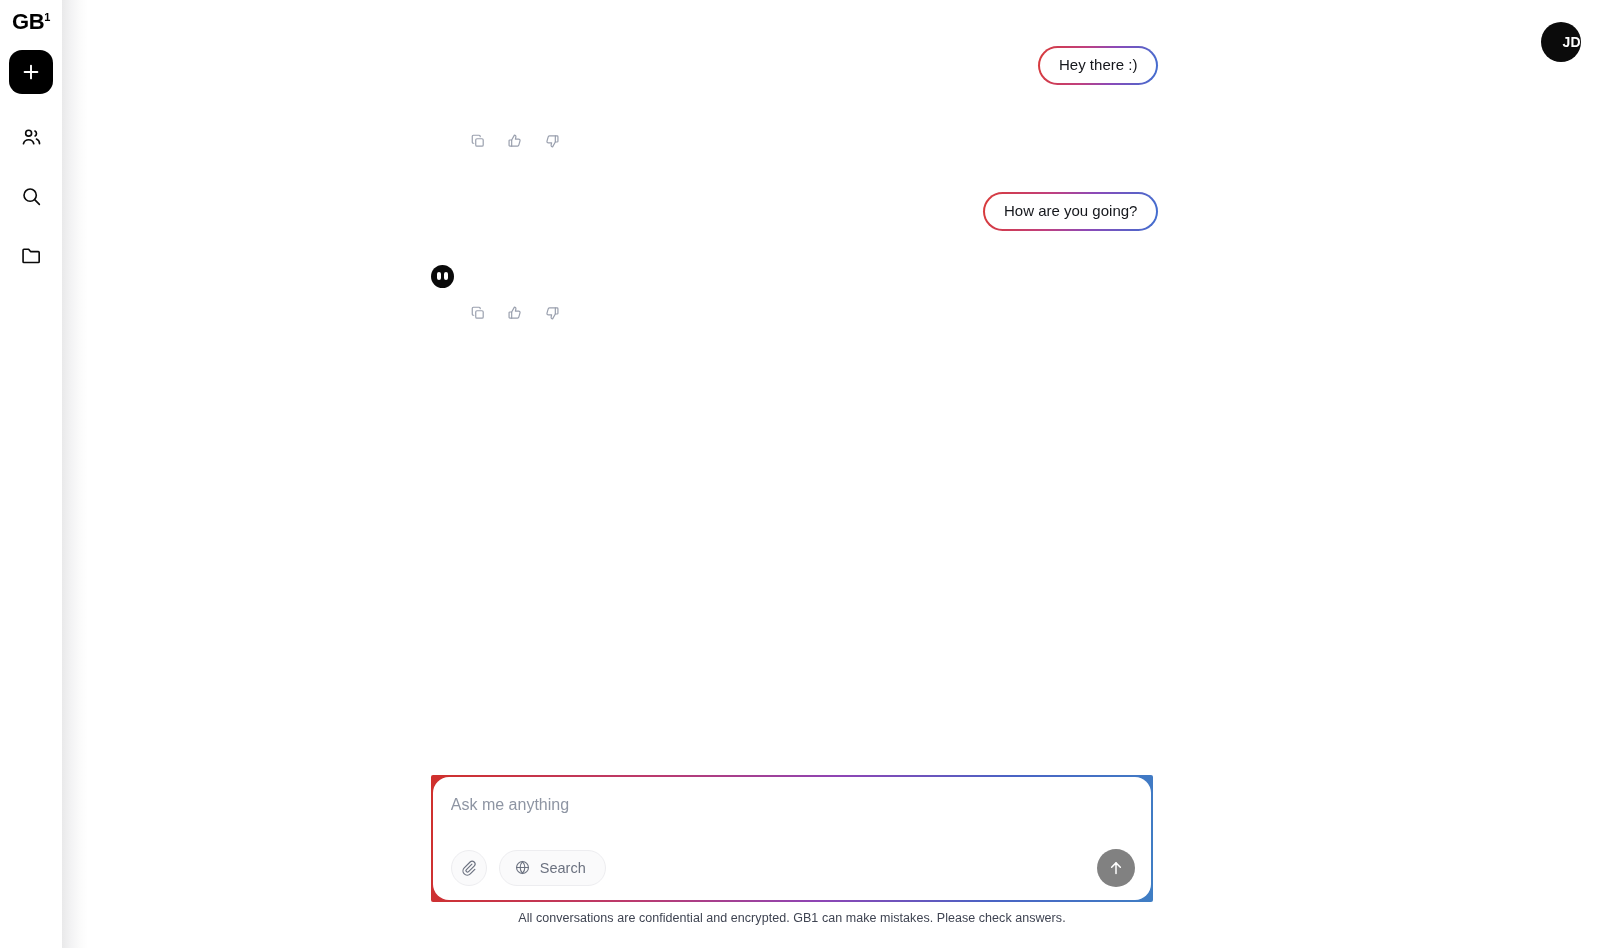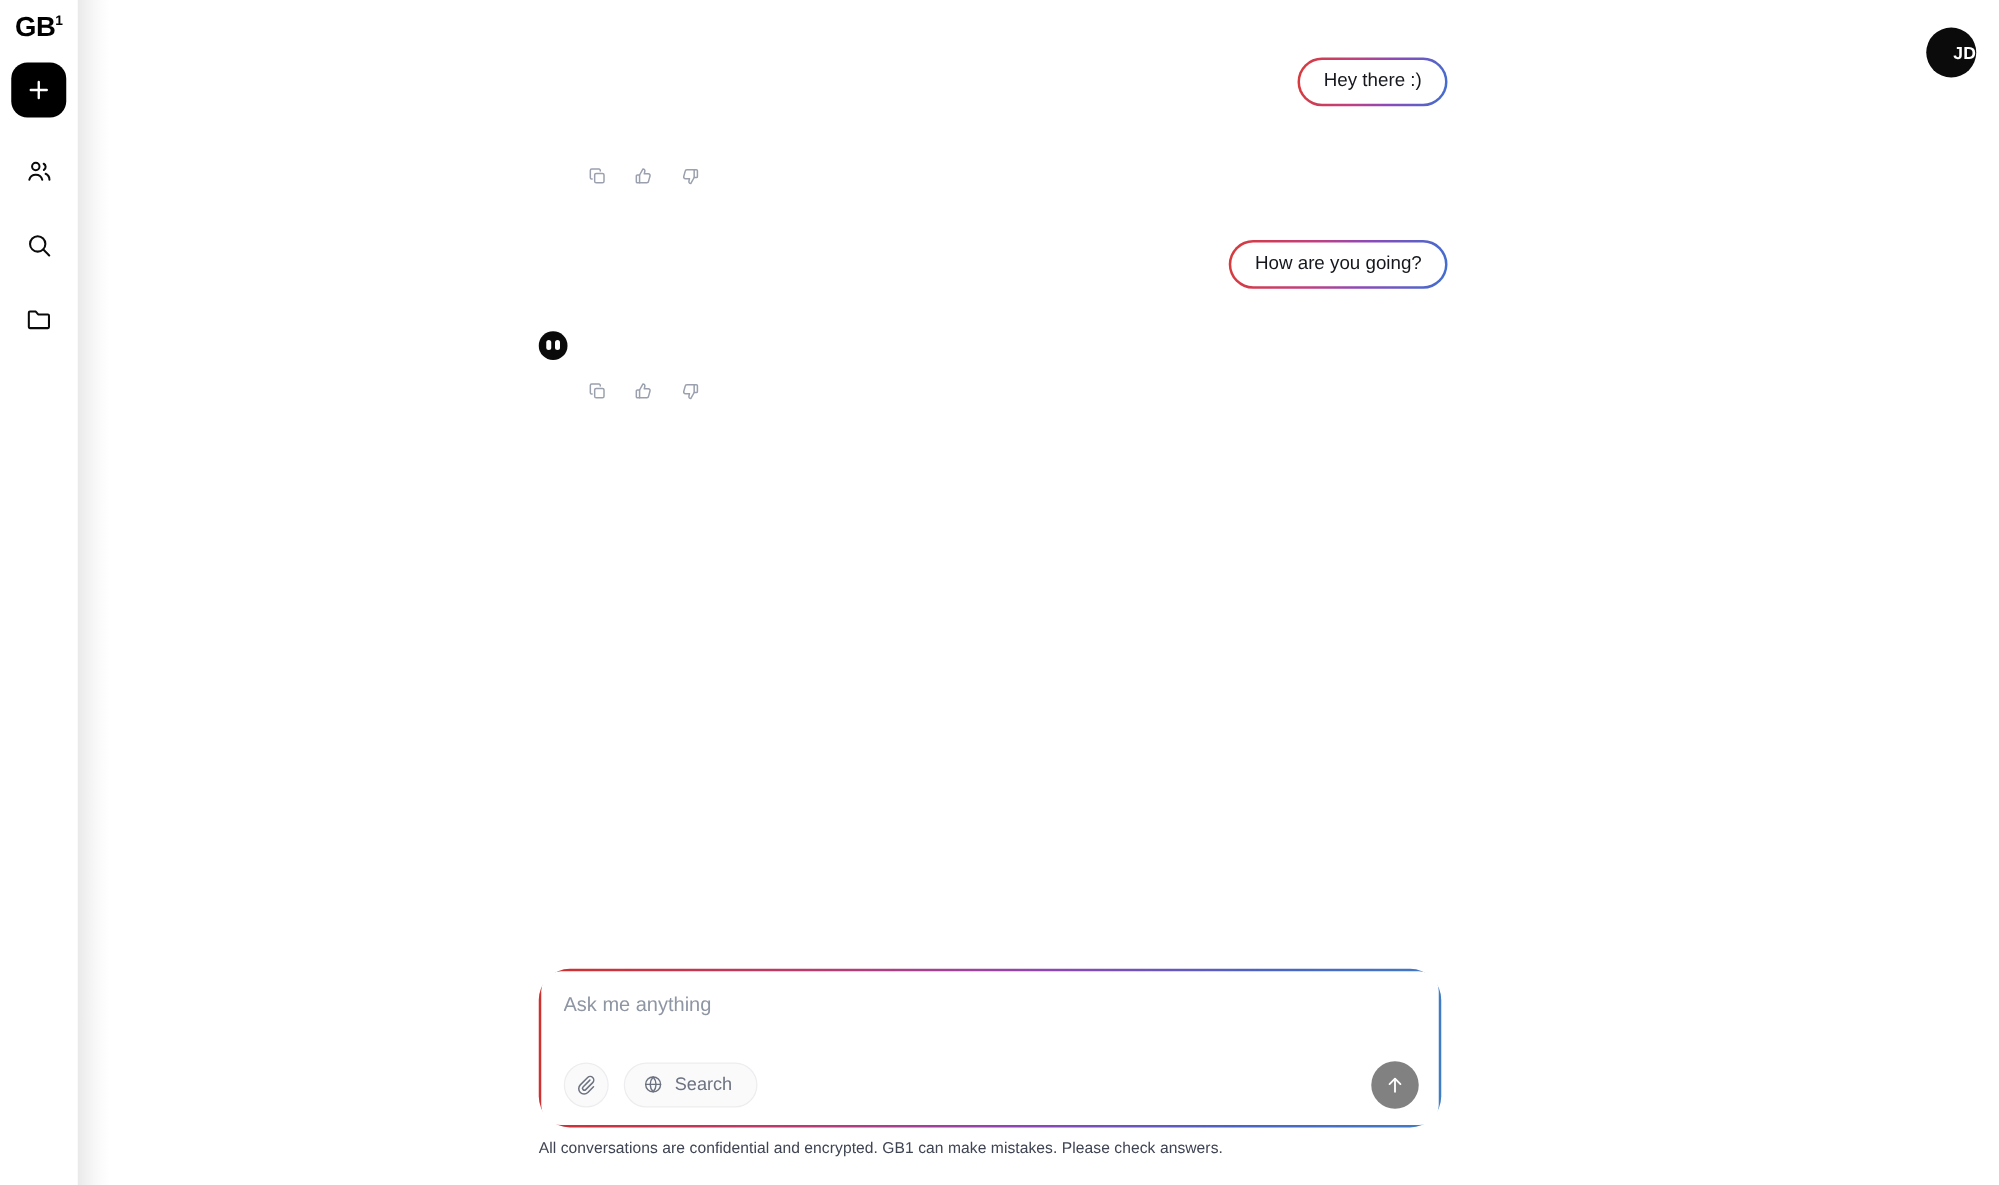--- a/index.html
+++ b/index.html
@@ -197,21 +197,21 @@
 
   
   #composer-wrap {
     position: absolute;
     left: 343px;
     top: 775px;
     width: 722px;
   }
   .composer {
     position: relative;
-    border-radius: 25px;
+    border-radius: 2px;
     padding: 1.8px;
     background: linear-gradient(100deg, #d0302c 0%, #bb3a6e 30%, #8e45b5 55%, #4a63c4 78%, #3f7ec4 100%);
   }
   .composer-inner {
     background: #ffffff;
     border-radius: 16px;
     height: 123px;
     position: relative;
     padding: 19px 18px 14px 18px;
   }
@@ -269,21 +269,21 @@
     background: #818181;
     display: flex;
     align-items: center;
     justify-content: center;
     cursor: pointer;
     border: none;
   }
 
   .disclaimer {
     margin-top: 9px;
-    text-align: left;
+    text-align: center;
     font-size: 12.5px;
     color: #3f4452;
     letter-spacing: 0.05px;
   }
 </style>
 </head>
 <body>
 
 <div id="app">
 

